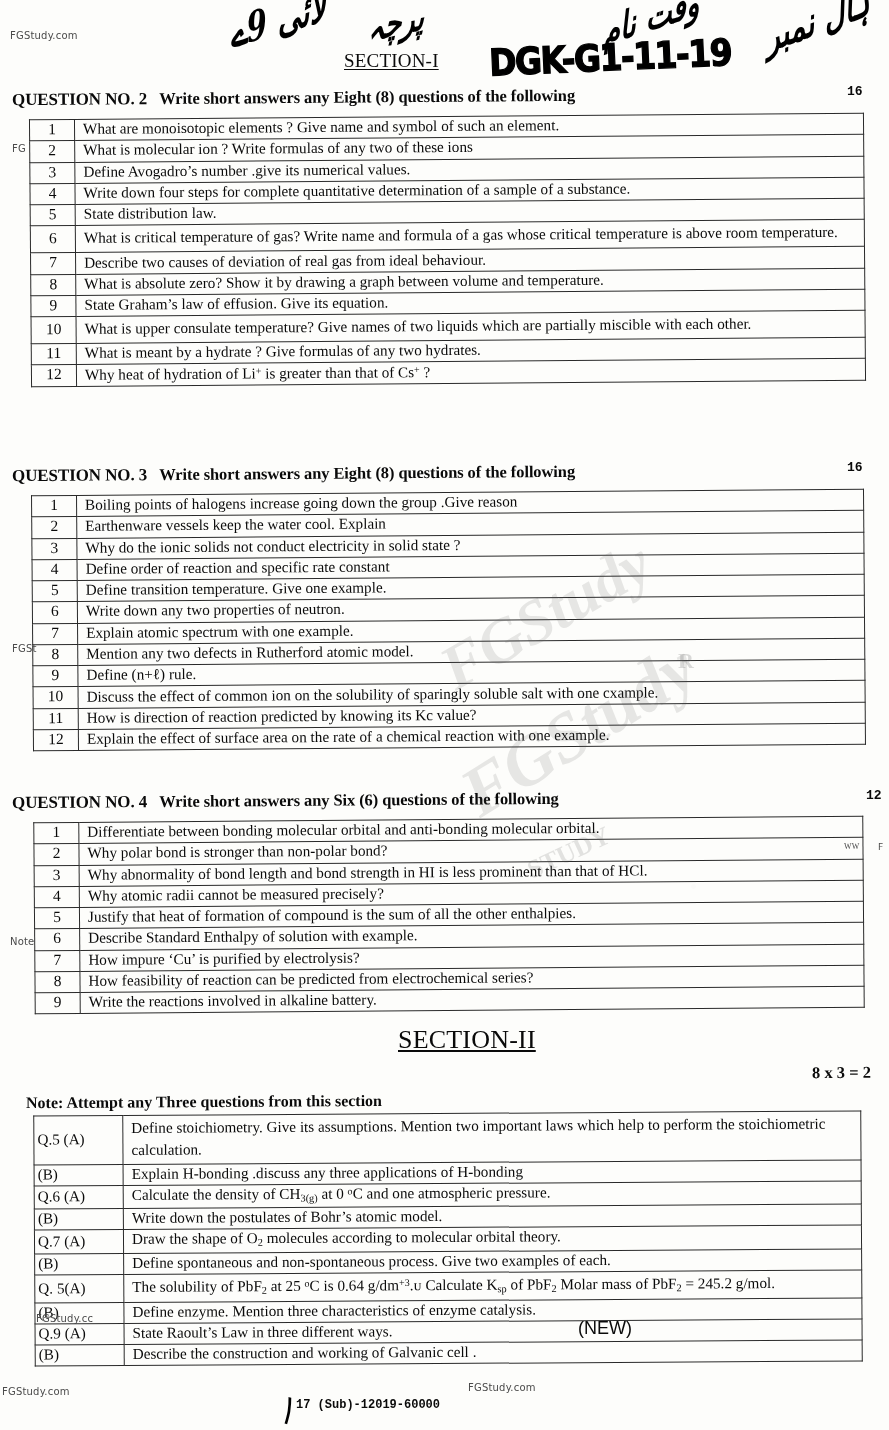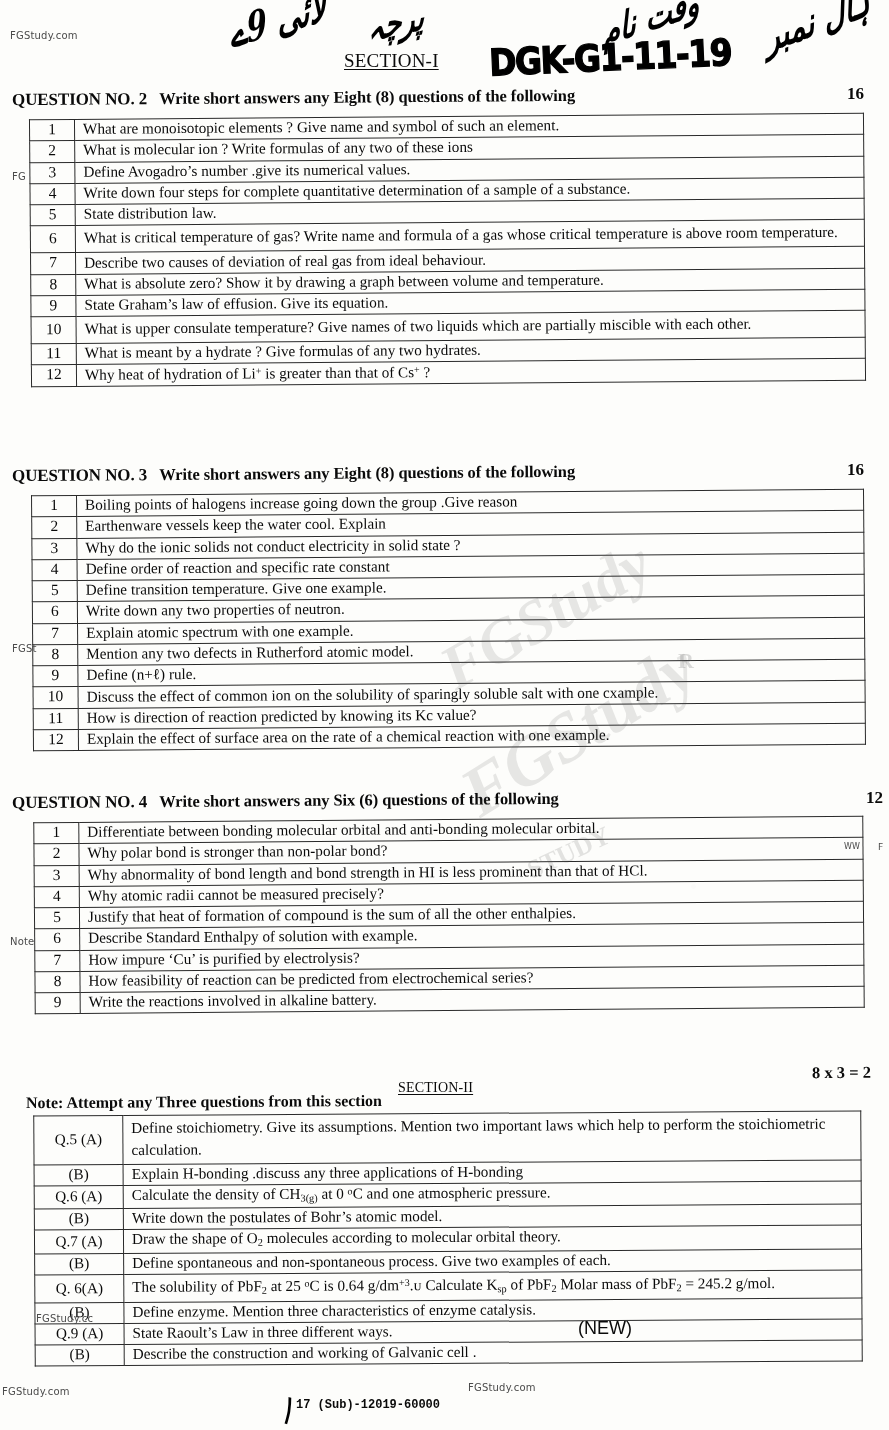--- a/index.html
+++ b/index.html
@@ -141,38 +141,38 @@
   .sec-title {
     position: absolute;
     font-family: "Liberation Serif", serif;
     font-weight: normal;
     text-decoration: underline;
     text-underline-offset: 2px;
     letter-spacing: .2px;
     white-space: nowrap;
   }
   #section-1-title { left: 344px; top: 50px; font-size: 19px; }
-  #section-2-title { left: 398px; top: 1080px; font-size: 14px; }
+  #section-2-title { left: 398px; top: 1025px; font-size: 26px; }
 
   
   .q-head {
     position: absolute;
     left: 12px;
     font-family: "Liberation Serif", serif;
     font-weight: bold;
     font-size: 16.5px;
     white-space: nowrap;
     letter-spacing: -.1px;
   }
   .q-head .qno { font-size: 17px; }
   .q-marks {
     position: absolute;
-    font-family: Liberation Serif, serif;
-    font-weight: bold;
-    font-size: 17px;
+    font-family: Liberation Mono, monospace;
+    font-weight: bold;
+    font-size: 13px;
   }
 
   
   .qtable {
     position: absolute;
     border-collapse: collapse;
     table-layout: fixed;
     font-family: "Liberation Serif", serif;
     font-size: 15.2px;
     line-height: 1.05;
@@ -184,21 +184,20 @@
     background: transparent;
   }
   .qtable td.num {
     width: 40px;
     text-align: center;
     font-size: 15.5px;
     padding: 1px 2px 3px 2px;
   }
   .qtable td.lbl {
     width: 82px;
-    text-align: center;
     font-size: 15.2px;
     padding: 1px 3px 3px 3px;
     border-radius: 11px;
   }
   .qtable td.txt { padding-left: 8px; }
   .tall { line-height: 1.45; }
 
   sub { font-size: .68em; vertical-align: -.25em; }
   sup { font-size: .66em; vertical-align: .42em; }
 
@@ -244,25 +243,25 @@
 
 <div id="page">
 
   <div class="handwrite" id="hand-urdu-1">لائی 9ے</div>
   <div class="handwrite" id="hand-urdu-2">پرچہ</div>
   <div class="handwrite" id="hand-urdu-3">وقت نام</div>
   <div class="handwrite" id="hand-urdu-4">ہال نمبر</div>
   <div class="handwrite" id="hand-centre-code">DGK-G1-11-19</div>
 
   <div class="wm-small" style="left:10px; top:30px;">FGStudy.com</div>
-  <div class="wm-small" style="left:12px; top:143px;margin-top:28px;">FG</div>
+  <div class="wm-small" style="left:12px; top:143px;">FG</div>
   <div class="wm-small" style="left:12px; top:643px;">FGSt</div>
   <div class="wm-small" style="left:10px; top:936px;">Note</div>
   <div class="wm-small" style="left:36px; top:1313px;">FGStudy.cc</div>
-  <div class="wm-small" style="left:844px; top:842px; font-size:8px;">WW</div>
+  <div class="wm-small" style="left:844px; top:842px; font-size:8px;font-family:Liberation Serif, serif;">WW</div>
   <div class="wm-small" style="left:878px; top:842px; font-size:9px;">F</div>
   <div class="wm-small" style="left:2px; top:1386px;">FGStudy.com</div>
   <div class="wm-small" style="left:468px; top:1382px;">FGStudy.com</div>
 
   <div class="wm-big" id="wm-diag-1">FGStudy</div>
   <div class="wm-big" id="wm-diag-2">FGStudy</div>
   <div class="wm-big" id="wm-r">R</div>
   <div class="wm-big" id="wm-kar">STUDY</div>
 
   <div class="sec-title" id="section-1-title">SECTION-I</div>
@@ -456,21 +455,21 @@
         </tr>
       <tr>
           <td class="lbl">Q.7 (A)</td>
           <td class="txt">Draw the shape of O<sub>2</sub> molecules according to molecular orbital theory.</td>
         </tr>
       <tr>
           <td class="lbl">(B)</td>
           <td class="txt">Define spontaneous and non-spontaneous process. Give two examples of each.</td>
         </tr>
       <tr>
-          <td class="lbl">Q. 6(A)</td>
+          <td class="lbl">Q. 5(A)</td>
           <td class="txt tall">The solubility of  PbF<sub>2</sub> at 25 <sup>o</sup>C is 0.64 g/dm<sup>+3</sup>.ᴜ Calculate K<sub>sp</sub>  of  PbF<sub>2</sub> Molar mass of  PbF<sub>2</sub> = 245.2 g/mol.</td>
         </tr>
       <tr>
           <td class="lbl">(B)</td>
           <td class="txt">Define enzyme. Mention three characteristics of enzyme catalysis.</td>
         </tr>
       <tr>
           <td class="lbl">Q.9 (A)</td>
           <td class="txt">State Raoult’s Law in three different ways.</td>
         </tr>

